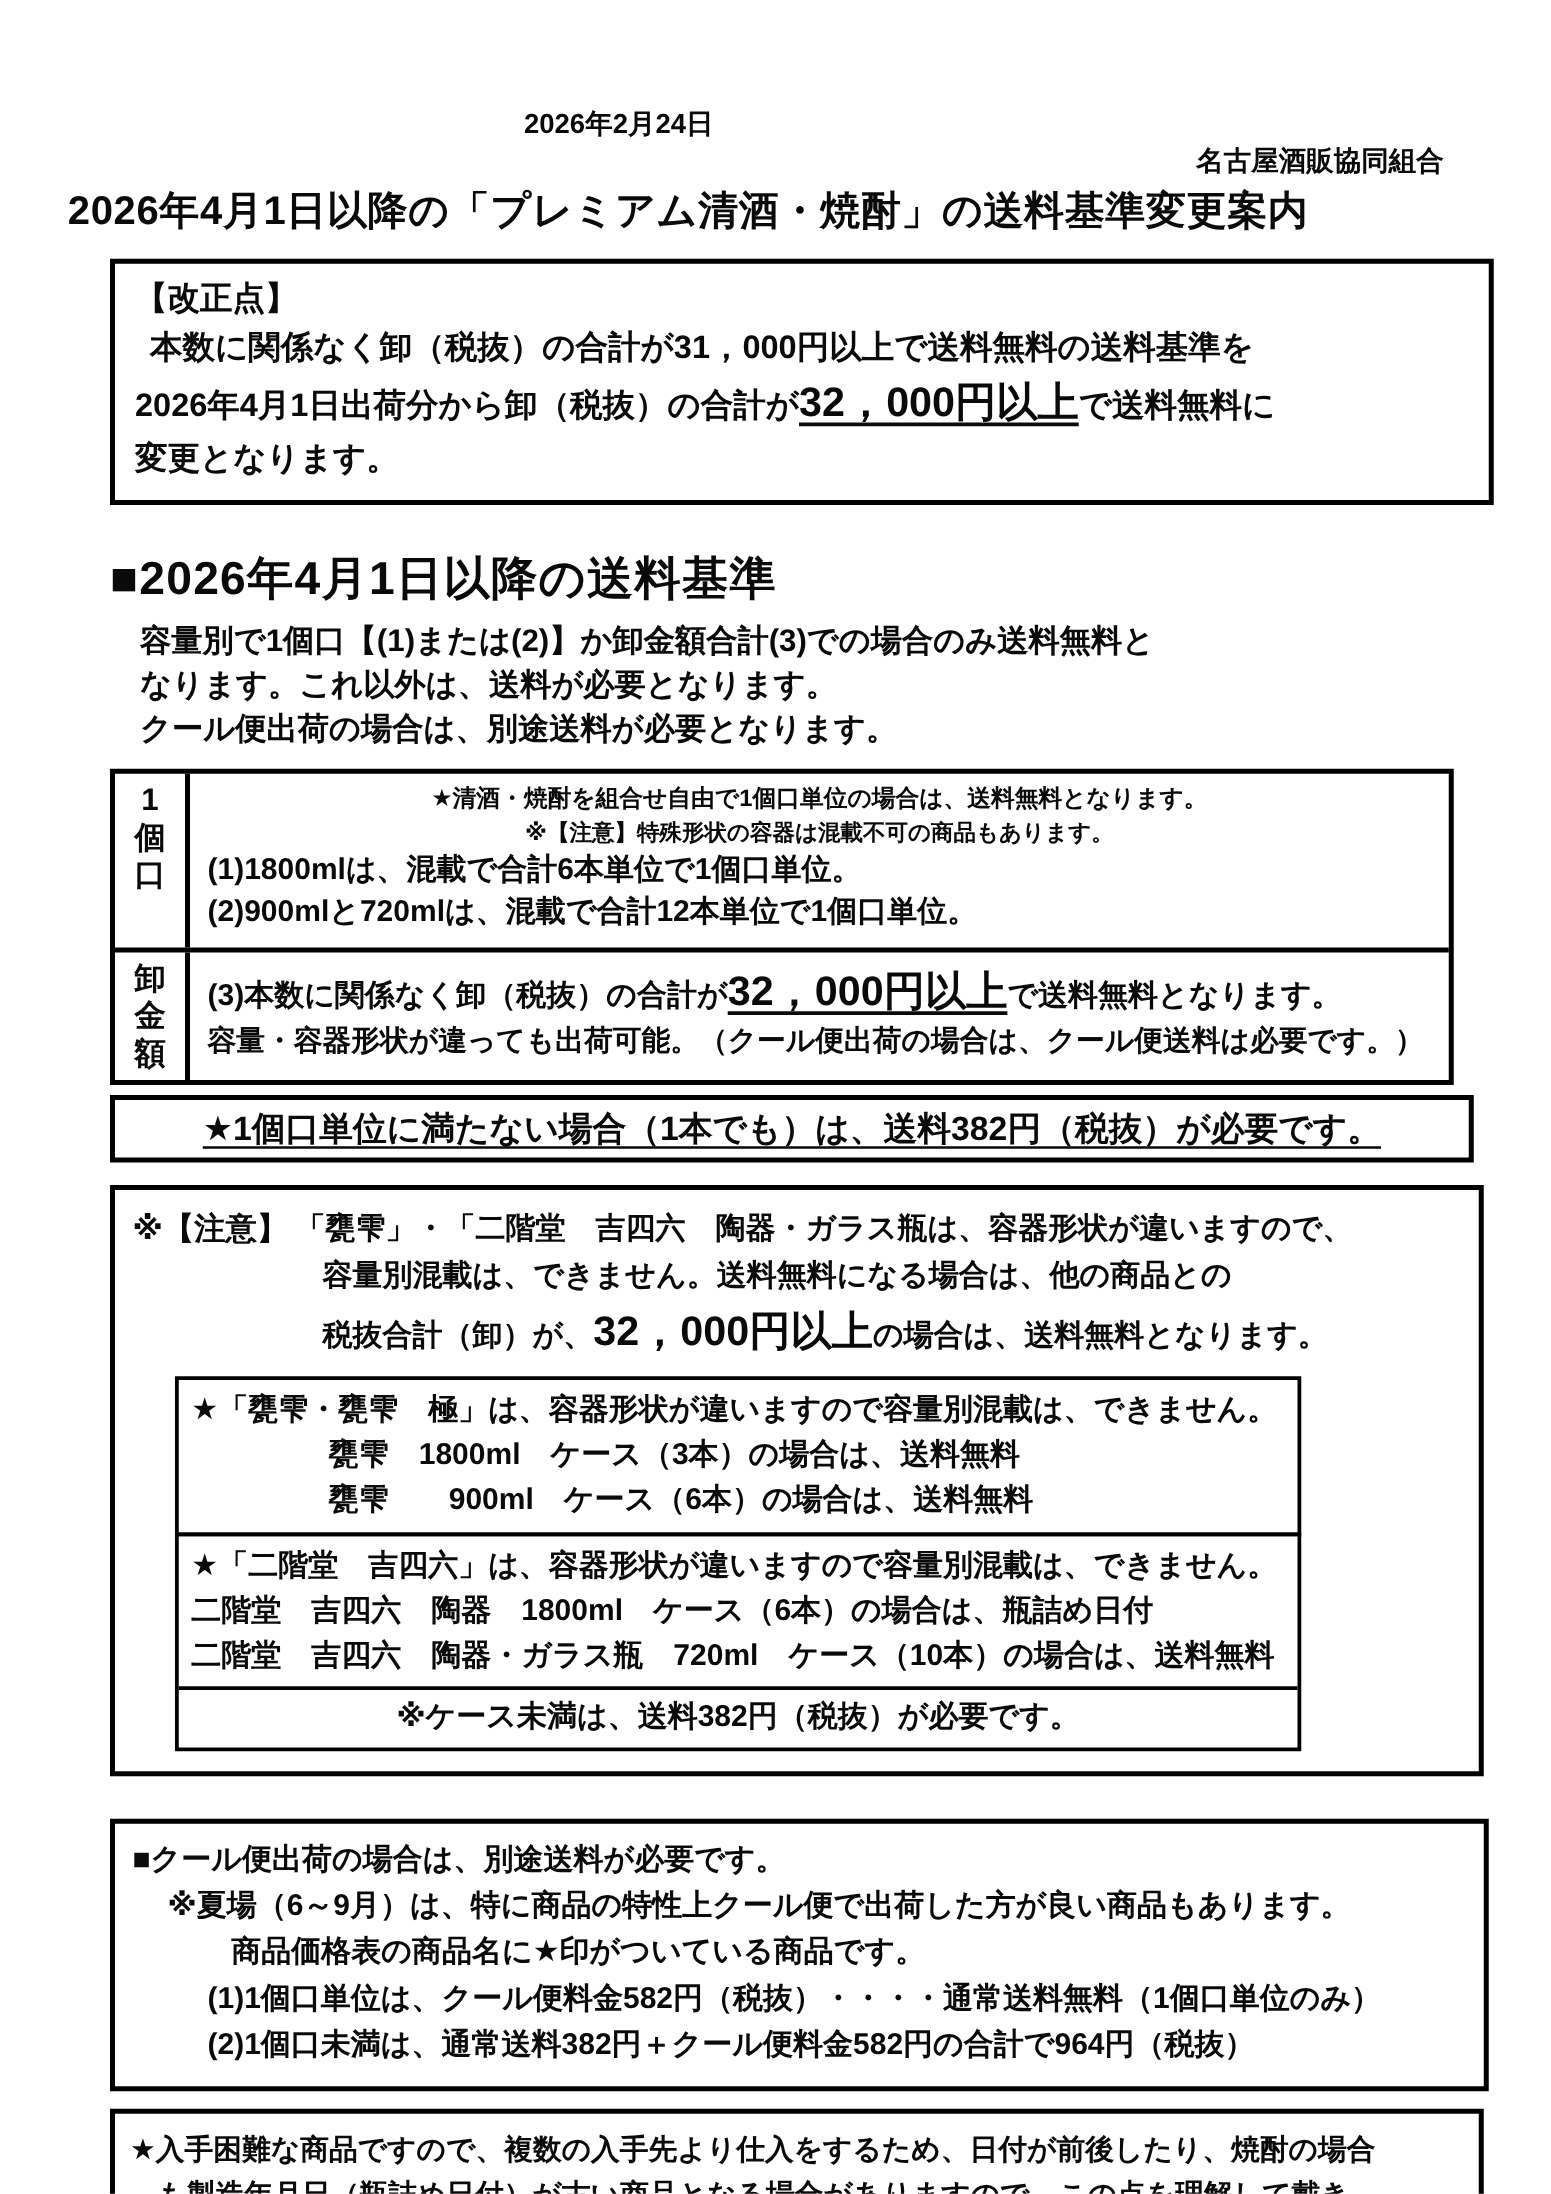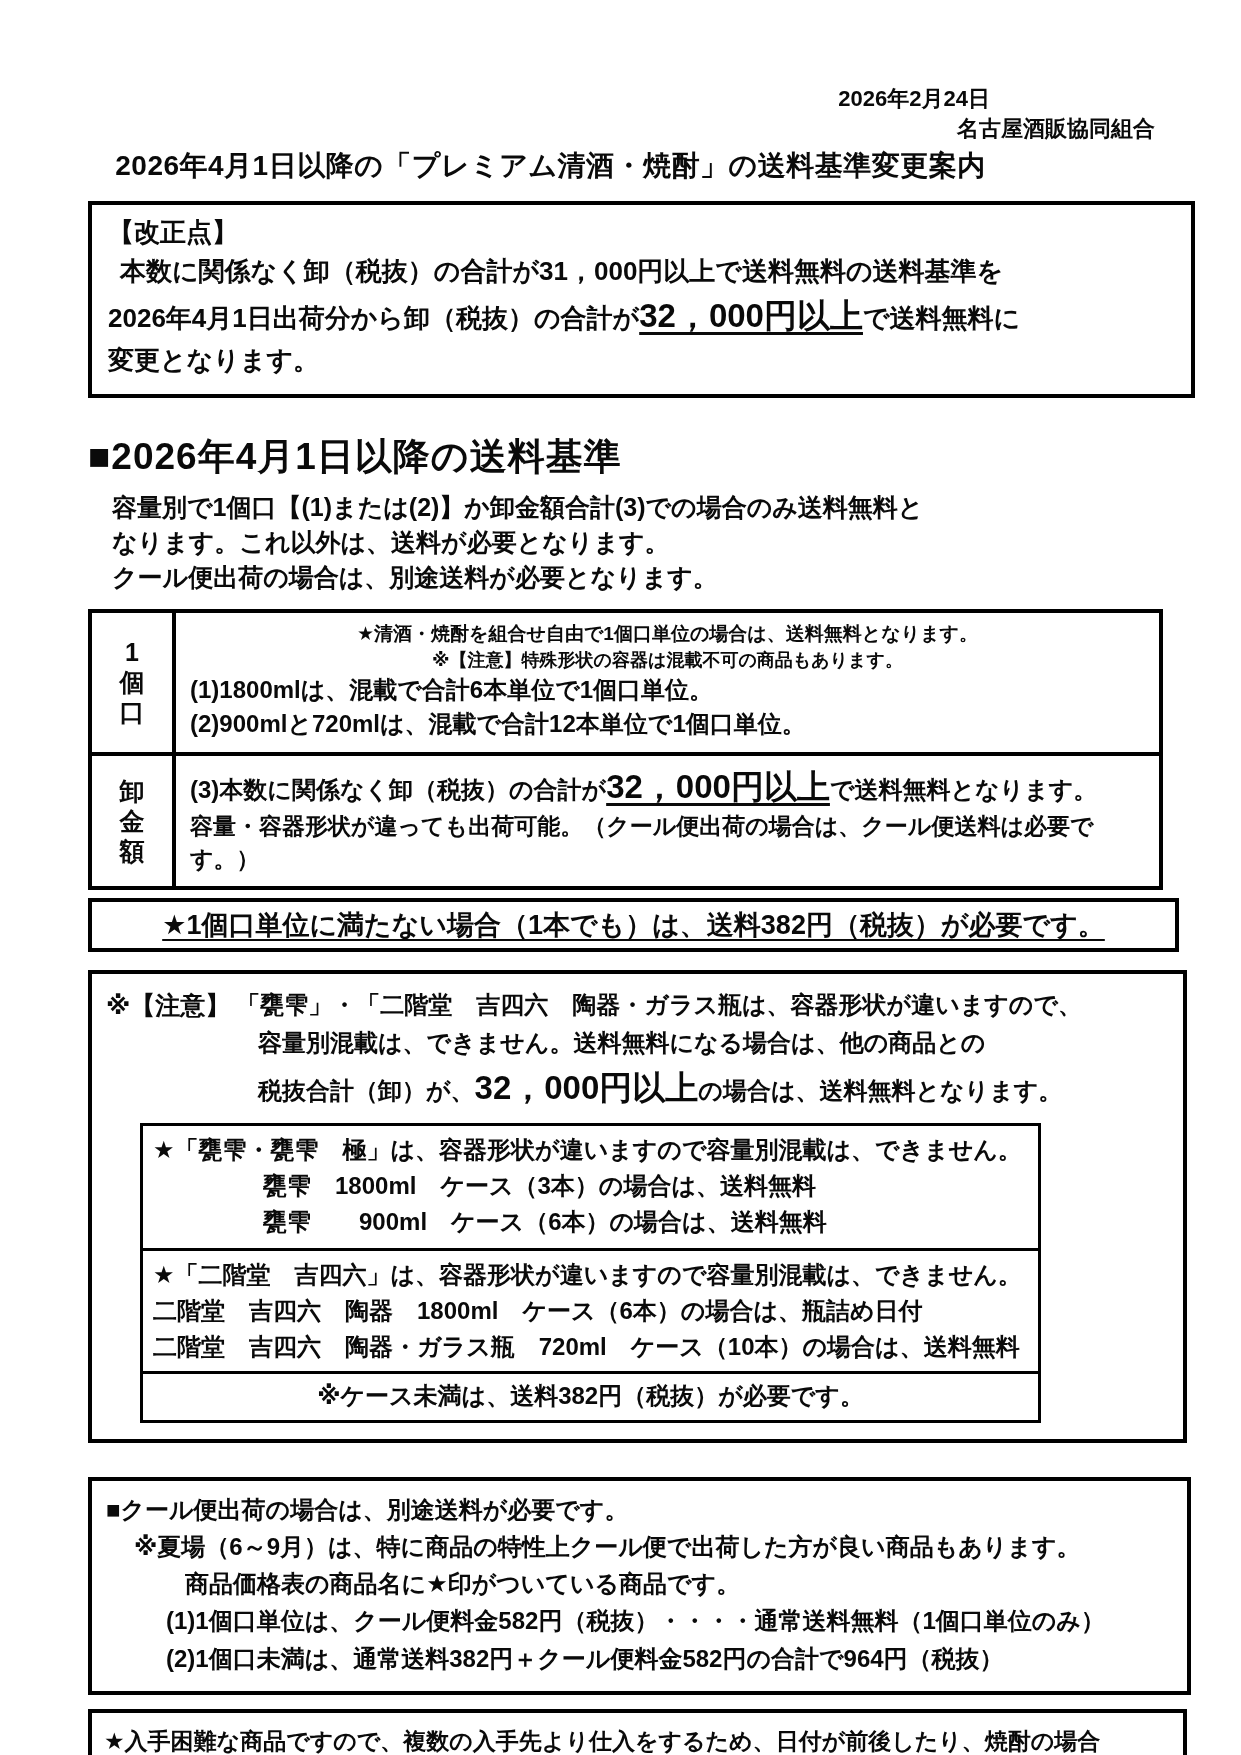--- a/index.html
+++ b/index.html
@@ -6,42 +6,42 @@
   body {
     width: 1241px; height: 1755px;
     background: #ffffff;
     color: #0a0a0a;
     font-family: "Liberation Sans", "DejaVu Sans", sans-serif;
     font-weight: bold;
     -webkit-font-smoothing: none;
   }
   .page { position: relative; width: 1241px; height: 1755px; overflow: hidden; }
 
-  .hdr-date { padding-top: 84px; padding-right: 251px; text-align: right; font-size: 22px; line-height: 1.35; }
+  .hdr-date { padding-top: 84px; padding-right: 251px; text-align: center; font-size: 22px; line-height: 1.35; }
   .hdr-org  { padding-right: 86px; text-align: right; font-size: 22px; line-height: 1.35; }
-  .doc-title { margin-top: 4px; margin-right: 140px; text-align: center; font-size: 28px; letter-spacing: 0.5px; }
+  .doc-title { margin-top: 4px; margin-right: 140px; text-align: center; font-size: 32px; letter-spacing: 0.5px; }
 
   .bx { margin-left: 88px; width: 1067px; border: 4px solid #000; }
 
   .revision { margin-top: 16px; padding: 8px 16px 14px 16px; font-size: 26px; line-height: 1.5; }
   .revision .indent1 { padding-left: 12px; }
 
   .big-u { font-size: 33px; text-decoration: underline; text-underline-offset: 5px; }
   .big   { font-size: 33px; }
 
   .sec-head { margin-top: 34px; margin-left: 88px; font-size: 37px; letter-spacing: 1px; }
   .sec-intro { margin-top: 8px; margin-left: 112px; font-size: 25px; line-height: 1.4; }
 
   .stable { margin-top: 14px; display: flex; flex-direction: column; padding: 0; }
   .trow { display: flex; }
   .trow + .trow { border-top: 4px solid #000; }
   .tleft {
     width: 48px; border-right: 4px solid #000; flex: none;
-    display: flex; align-items: center; justify-content: center;
-    font-size: 25px; line-height: 1.2; text-align: center; padding: 6px 16px;
+    display: flex; align-items: flex-start; justify-content: center;
+    font-size: 25px; line-height: 1.2; text-align: center; padding: 6px 4px;
   }
   .tleft span { display: inline-block; width: 27px; word-break: break-all; }
   .tright { flex: 1; padding: 8px 14px 10px 14px; font-size: 24px; line-height: 1.42; }
   .tr-center { text-align: center; font-size: 19px; }
   .tr-center2 { text-align: center; font-size: 18px; }
   .row2-line2 { font-size: 23px; }
 
   .under-unit { margin-top: 8px; text-align: center; font-size: 27px; padding: 5px 8px; }
   .under-unit span { text-decoration: underline; text-underline-offset: 5px; }
 

